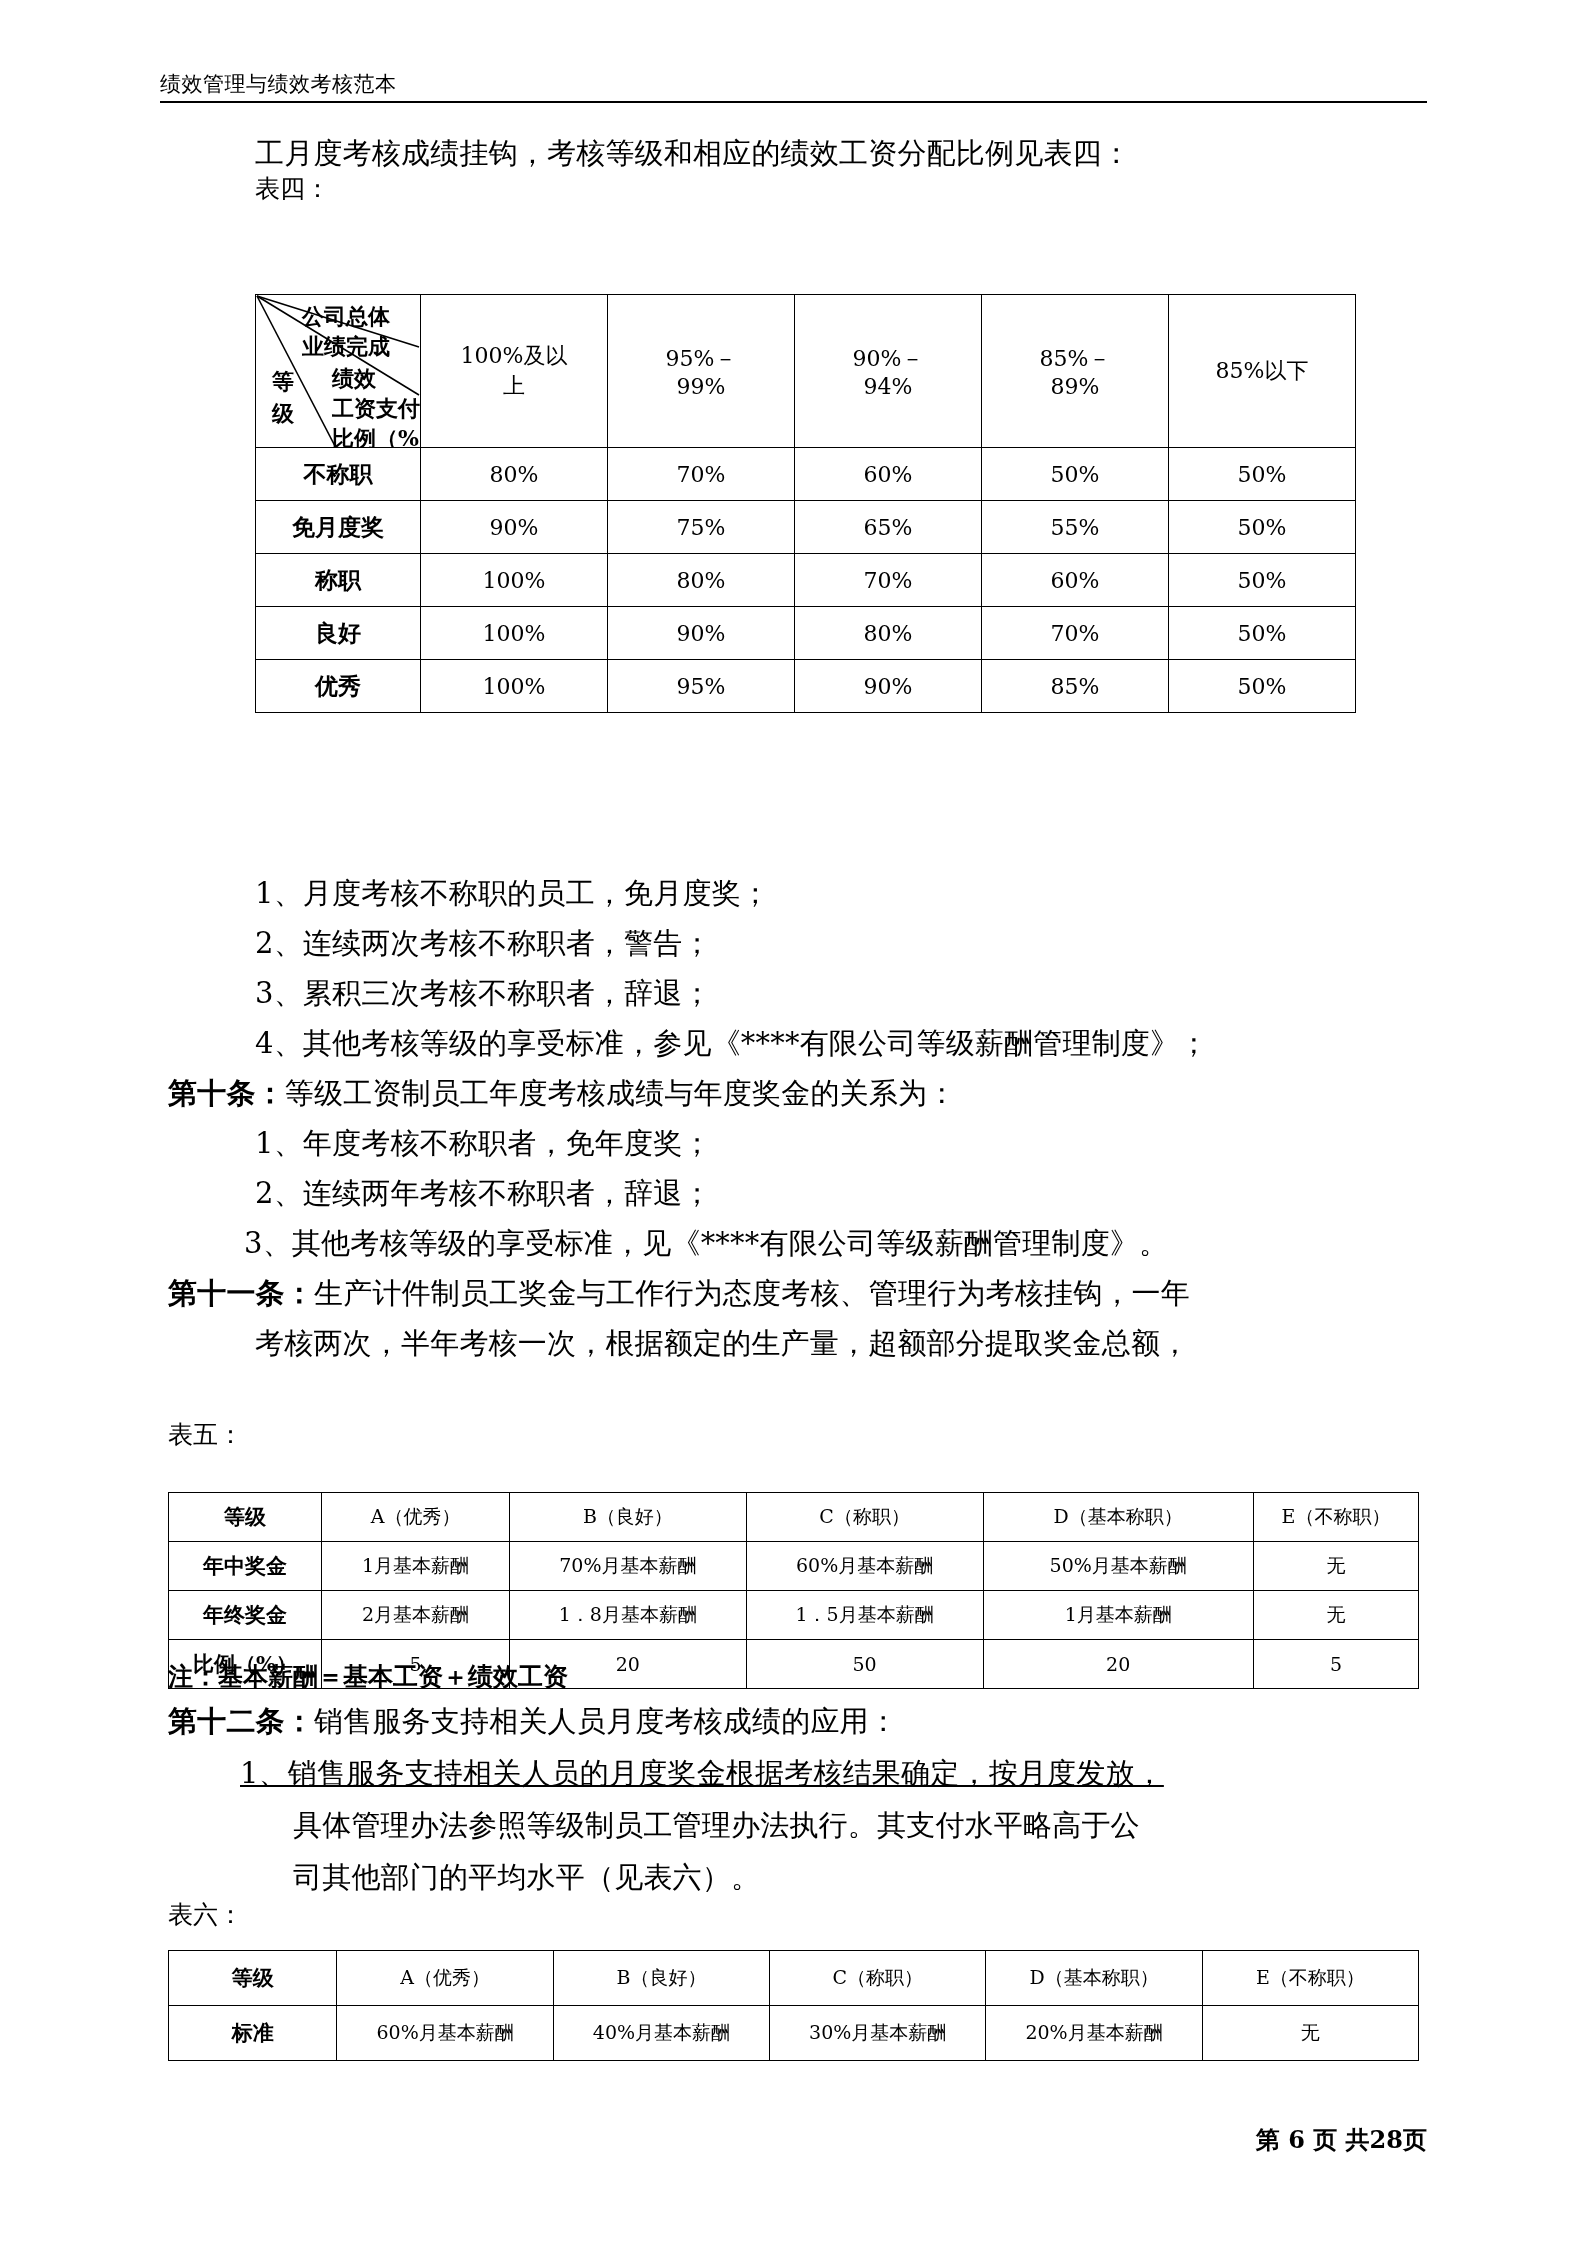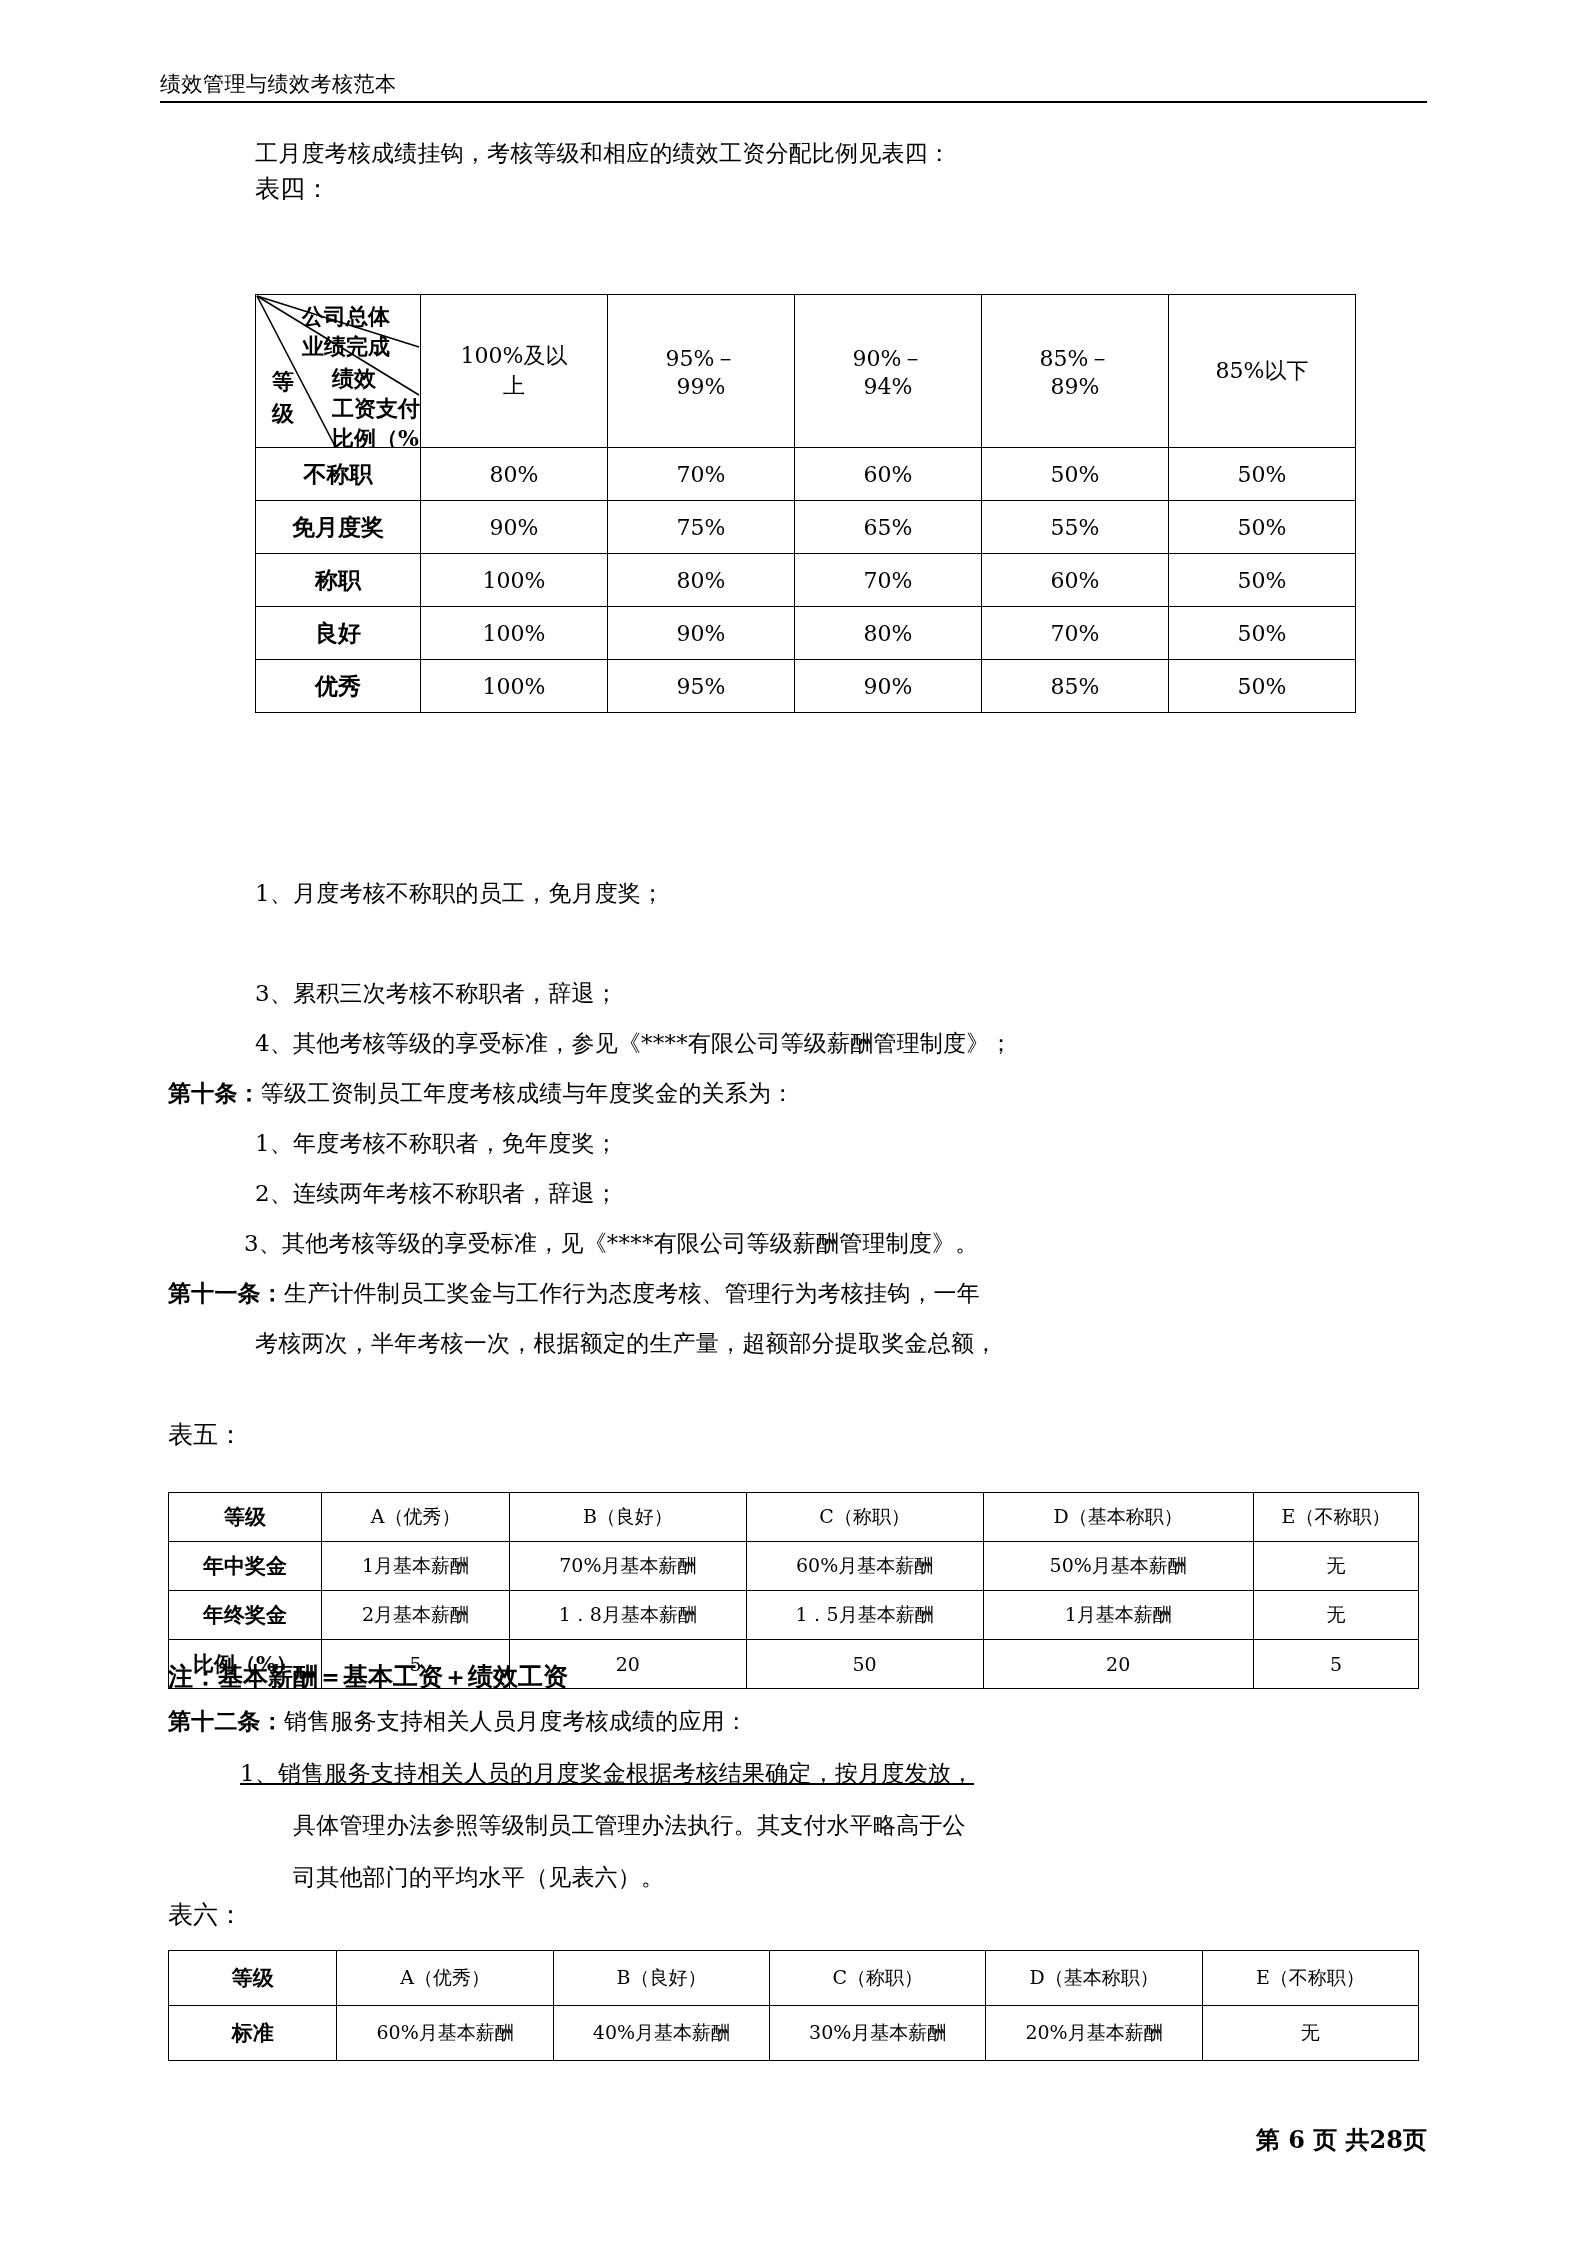--- a/index.html
+++ b/index.html
@@ -34,21 +34,21 @@
     letter-spacing: 0.5px;
     color: #000;
   }
   .doc-header-rule {
     margin-top: 4px;
     border-bottom: 2.5px solid #000;
     width: 1267px;
   }
   .para {
     font-family: "DejaVu Serif", "Liberation Serif", serif;
-    font-size: 23px;
+    font-size: 29px;
     line-height: 50px;
     letter-spacing: 0.2px;
     white-space: nowrap;
   }
   .lead {
     font-weight: bold;
     font-family: "DejaVu Serif", "Liberation Serif", serif;
   }
   .tbl-caption {
     font-family: "DejaVu Serif", "Liberation Serif", serif;
@@ -282,20 +282,21 @@
         <td>100%</td>
         <td>95%</td>
         <td>90%</td>
         <td>85%</td>
         <td>50%</td>
       </tr>
     </tbody>
   </table>
 
   <div class="para abs" style="left:255px; top:868px;">1、月度考核不称职的员工，免月度奖；</div>
+  <div class="para abs" style="left:255px; top:918px;">2、连续两次考核不称职者，警告；</div>
   <div class="para abs" style="left:255px; top:968px;">3、累积三次考核不称职者，辞退；</div>
   <div class="para abs" style="left:255px; top:1018px;">4、其他考核等级的享受标准，参见《****有限公司等级薪酬管理制度》；</div>
 
   <div class="para abs" style="left:168px; top:1068px;">
     <span class="lead">第十条：</span><span>等级工资制员工年度考核成绩与年度奖金的关系为：</span>
   </div>
   <div class="para abs" style="left:255px; top:1118px;">1、年度考核不称职者，免年度奖；</div>
   <div class="para abs" style="left:255px; top:1168px;">2、连续两年考核不称职者，辞退；</div>
   <div class="para abs" style="left:244px; top:1218px;">3、其他考核等级的享受标准，见《****有限公司等级薪酬管理制度》。</div>
 

